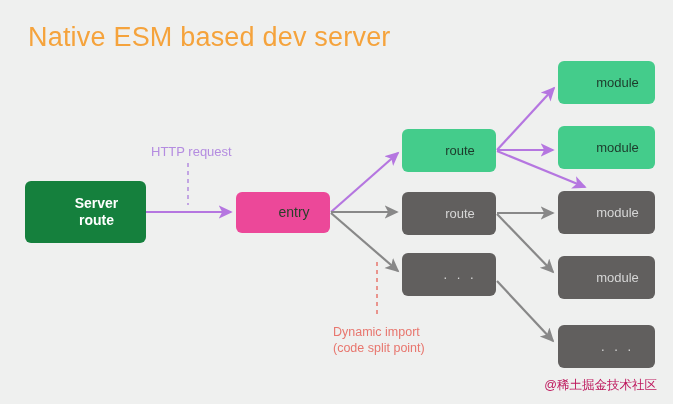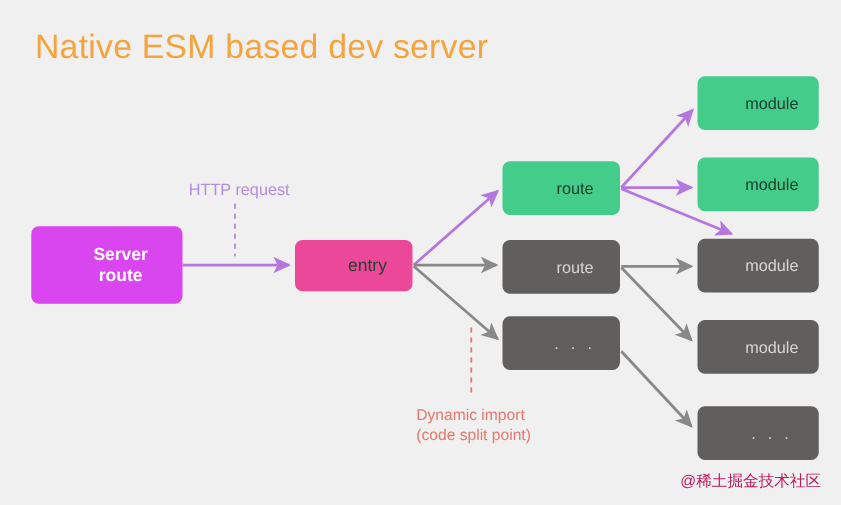--- a/index.html
+++ b/index.html
@@ -36,21 +36,21 @@
     border-radius: 6px;
     display: flex;
     align-items: center;
     justify-content: center;
     text-align: center;
     box-sizing: border-box;
     line-height: 1.18;
     padding-left: 22px;
   }
   .node-server {
-    background: #d946ef;
+    background: #15803d;
     color: #ffffff;
     font-weight: bold;
     font-size: 14px;
   }
   .node-entry {
     background: #ec4899;
     color: #28402a;
     font-size: 14px;
   }
   .node-green {

